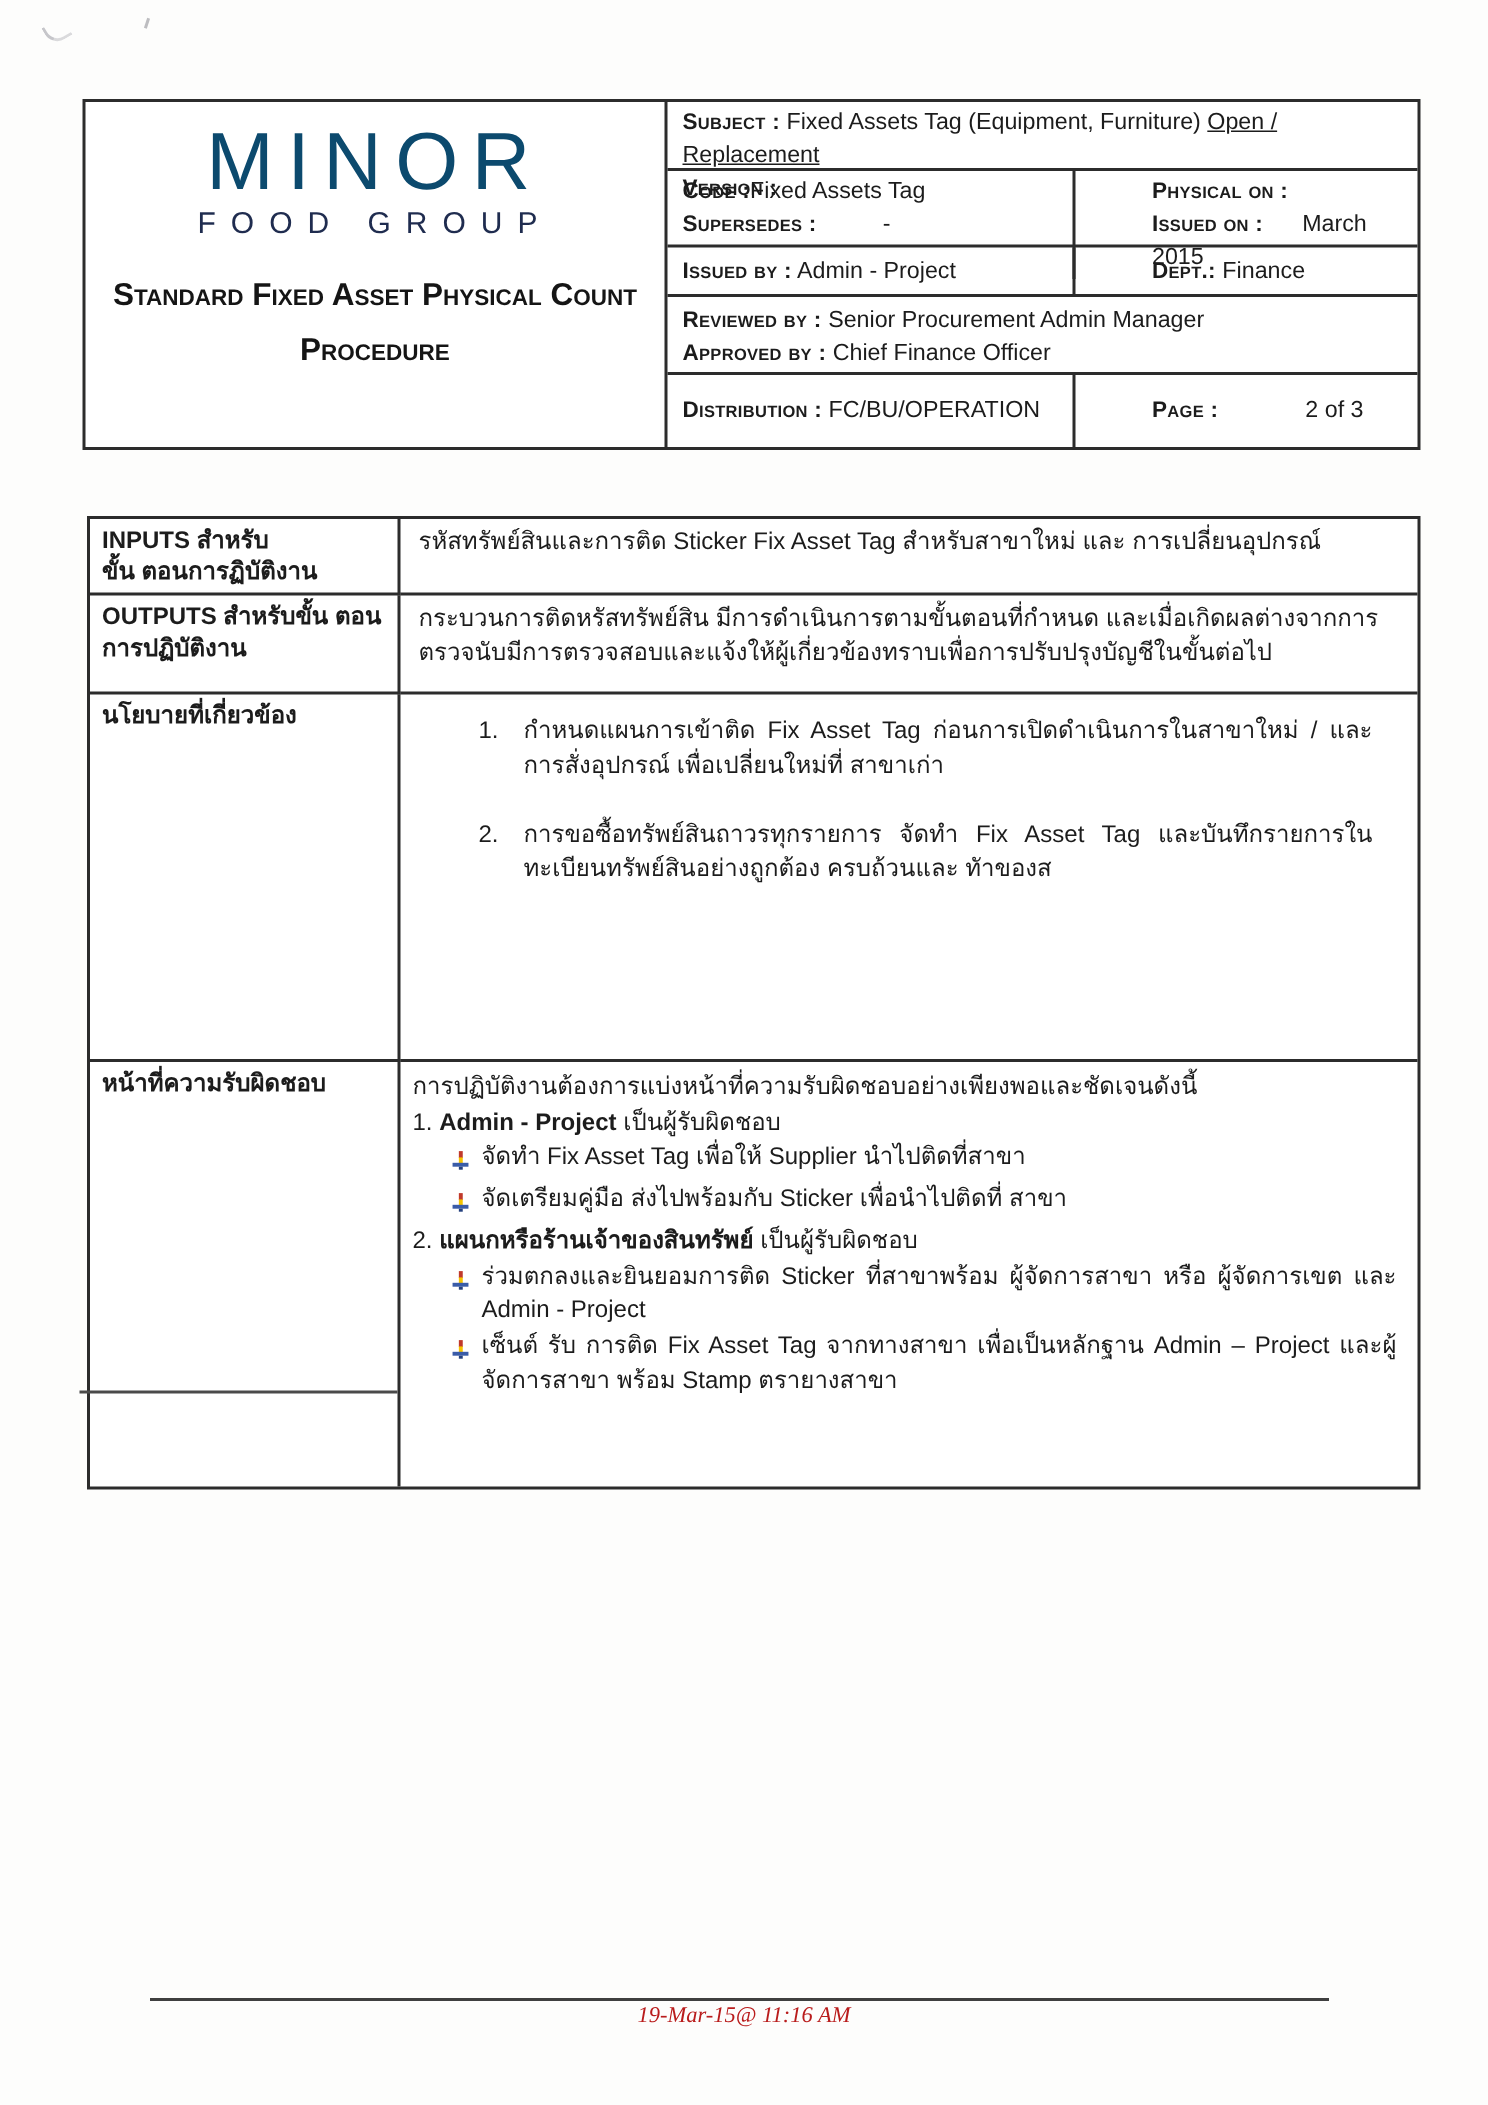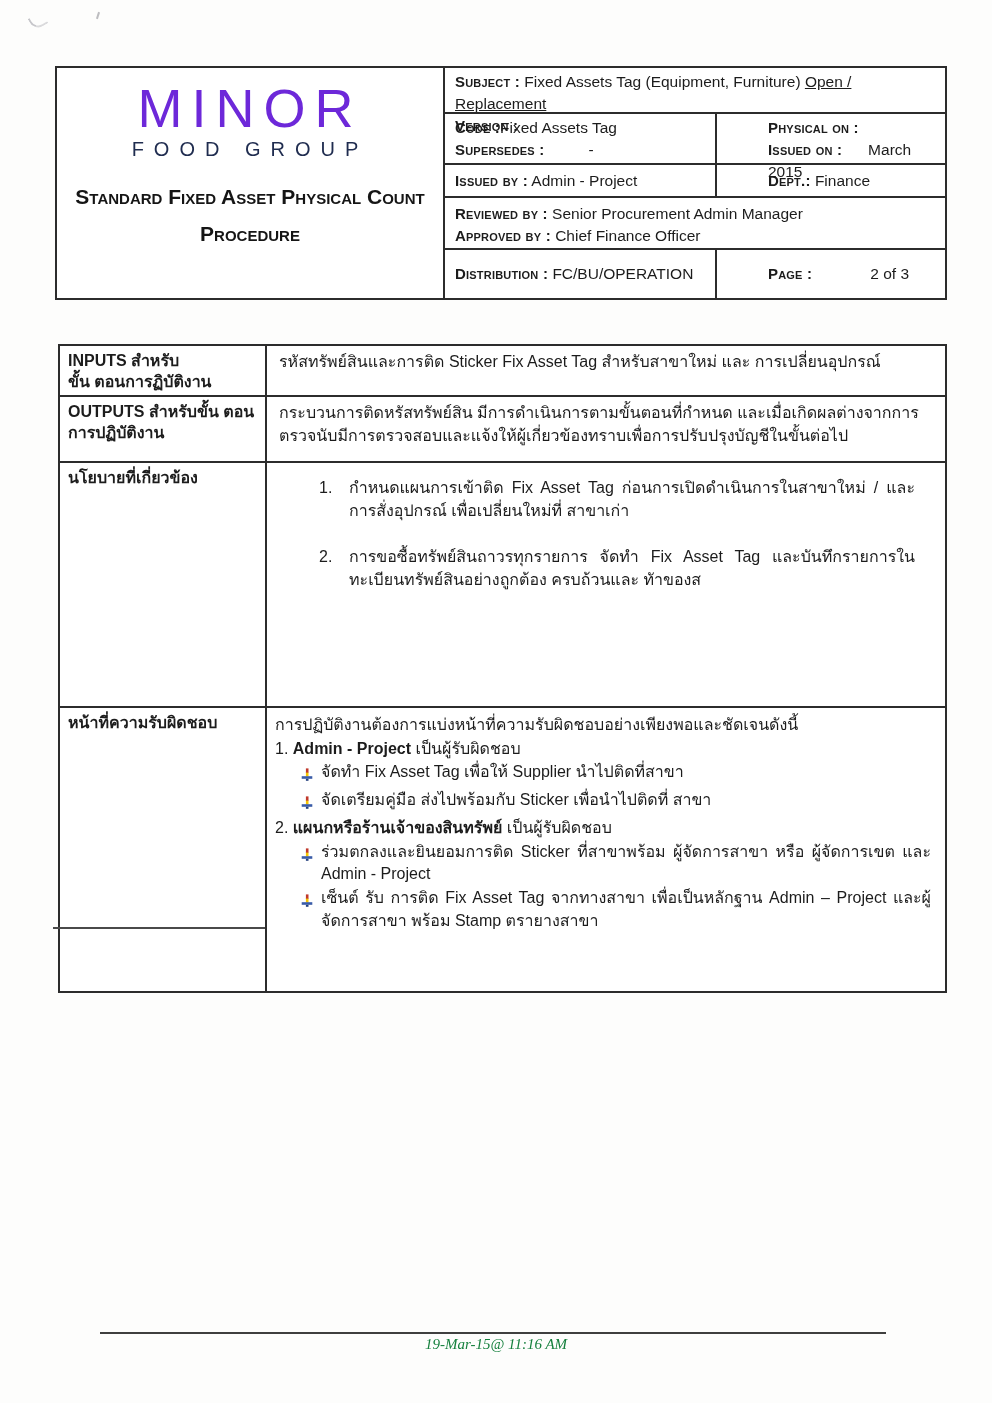--- a/index.html
+++ b/index.html
@@ -12,21 +12,21 @@
     border-left:2px solid rgba(95,95,110,.35);border-bottom:2px solid rgba(95,95,110,.22);
     border-radius:0 0 0 10px;transform:rotate(-30deg);}
   .scribble2{position:absolute;left:97px;top:12px;width:2px;height:7px;
     background:rgba(85,85,95,.38);transform:rotate(18deg);}
 
   
   .header-table{position:absolute;left:55px;top:66px;width:892px;height:234px;
     border:2px solid #2c2c2c;box-sizing:border-box;background:#fff;
     display:grid;grid-template-columns:388px 1fr;}
   .ht-left{border-right:2px solid #2c2c2c;text-align:center;padding-top:13px;box-sizing:border-box;}
-  .logo-main{font-size:54px;line-height:1;letter-spacing:9px;color:#6d28d9;font-weight:400;}
+  .logo-main{font-size:54px;line-height:1;letter-spacing:9px;color:#0c4a6e;font-weight:400;}
   .logo-sub{font-size:20px;letter-spacing:10px;color:#1f2c4f;margin-top:3px;font-weight:500;}
   .doc-title{margin-top:24px;font-weight:700;font-variant:small-caps;font-size:21px;color:#151515;}
   .doc-title .t2{margin-top:13px;}
 
   .ht-right{display:flex;flex-direction:column;box-sizing:border-box;}
   .hrow{border-bottom:2px solid #2c2c2c;box-sizing:border-box;padding:3px 10px;}
   .hrow.r1{height:46px;}
   .hrow.r2{height:51px;}
   .hrow.r3{height:33px;}
   .hrow.r4{height:52px;padding-top:5px;}
@@ -59,21 +59,21 @@
   .ritem-head{margin-top:1px;}
   .b{font-weight:700;}
   .bullet{display:flex;margin-left:26px;gap:8px;margin-top:1px;}
   .bicon{flex:none;padding-top:4px;}
   .btxt{text-align:justify;}
 
   
   .note-line{position:absolute;left:53px;top:927px;width:212px;border-top:2px solid #4a4a4a;}
   .footer-rule{position:absolute;left:100px;top:1332px;width:786px;border-top:2px solid #3f3f3f;}
   .footer-text{position:absolute;left:0;top:1336px;width:992px;text-align:center;
-    font-family:"Liberation Serif","DejaVu Serif",serif;font-style:italic;font-size:15px;color:#15803d;}
+    font-family:"Liberation Serif","DejaVu Serif",serif;font-style:italic;font-size:15px;color:#b91c1c;}
 </style>
 </head>
 <body>
 
 <div class="page">
 
   <div class="scribble1"></div>
   <div class="scribble2"></div>
 
   <div class="header-table">

